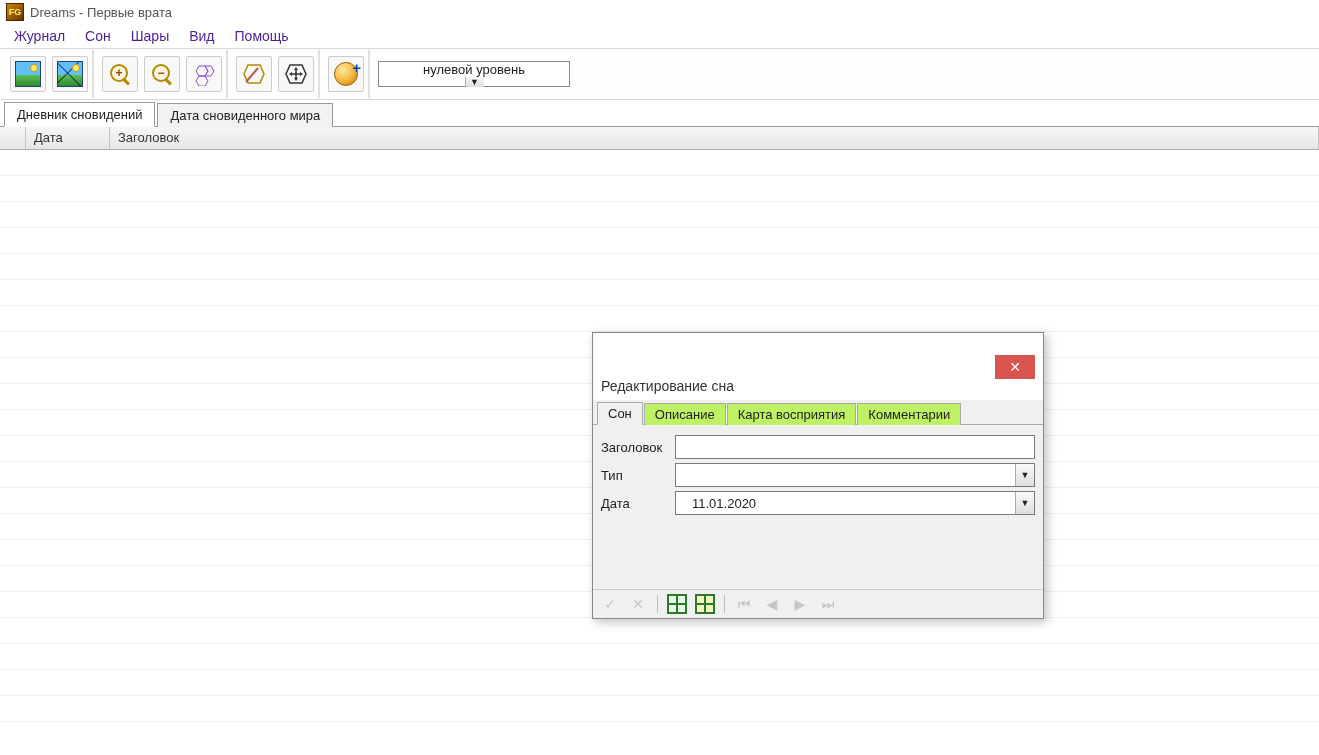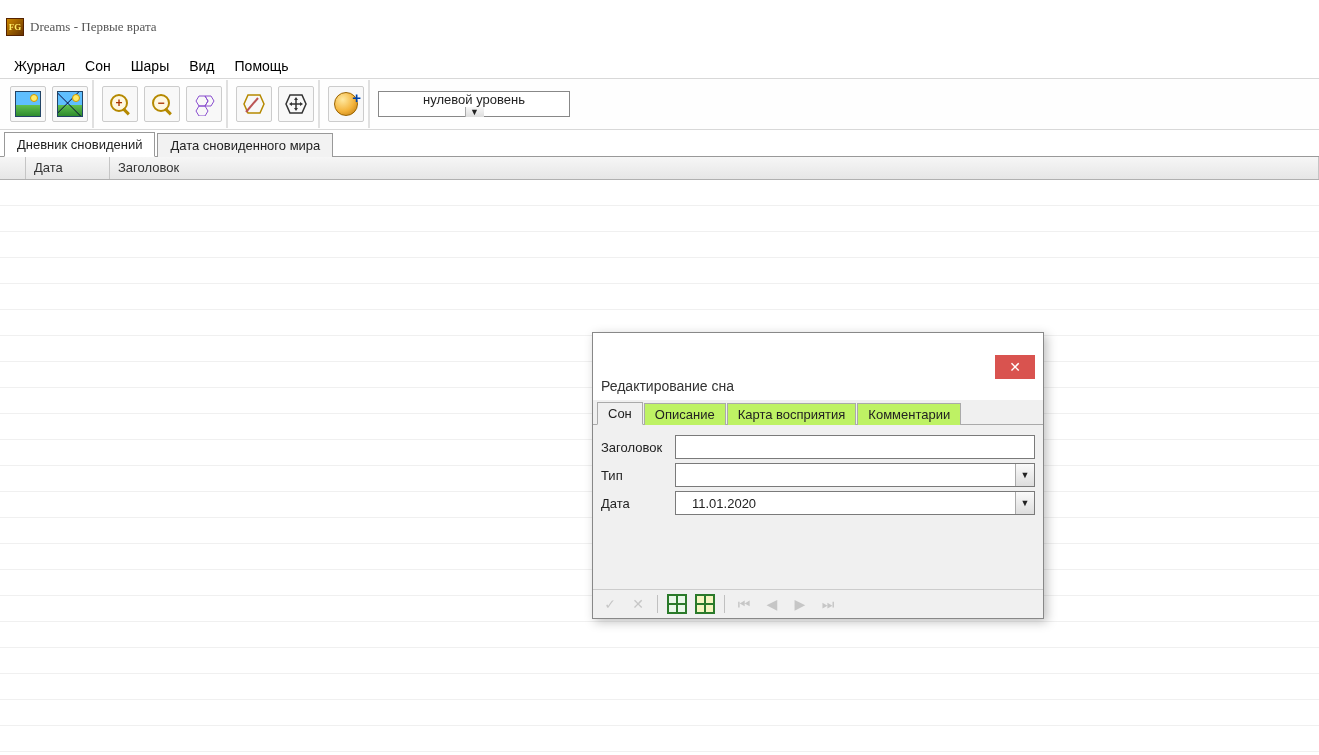--- a/index.html
+++ b/index.html
@@ -10,42 +10,41 @@
     background: #fff;
     color: #222;
     height: 755px;
     width: 1319px;
     overflow: hidden;
   }
   
   .titlebar {
     display: flex;
     align-items: center;
-    padding: 16px 6px;
+    padding: 1px 6px;
     height: 22px;
     font-size: 13px;
     color: #555;
-    font-family: Liberation Serif, serif;
   }
   .titlebar .app-icon {
     width: 16px; height: 16px;
     background: linear-gradient(135deg,#cc8800,#663300);
     border: 1px solid #552200;
     margin-right: 6px;
     display: flex; align-items: center; justify-content: center;
     font-size: 9px; font-weight: bold; color:#ffee66;
   }
   
   .menubar {
     display: flex;
     align-items: center;
     padding: 0 4px;
     height: 24px;
     font-size: 14px;
-    color: #000000;
+    color: #4c1d95;
   }
   .menubar .item {
     padding: 3px 10px;
     cursor: default;
   }
   
   .toolbar {
     display: flex;
     align-items: center;
     border-top: 1px solid #d8d8d8;

